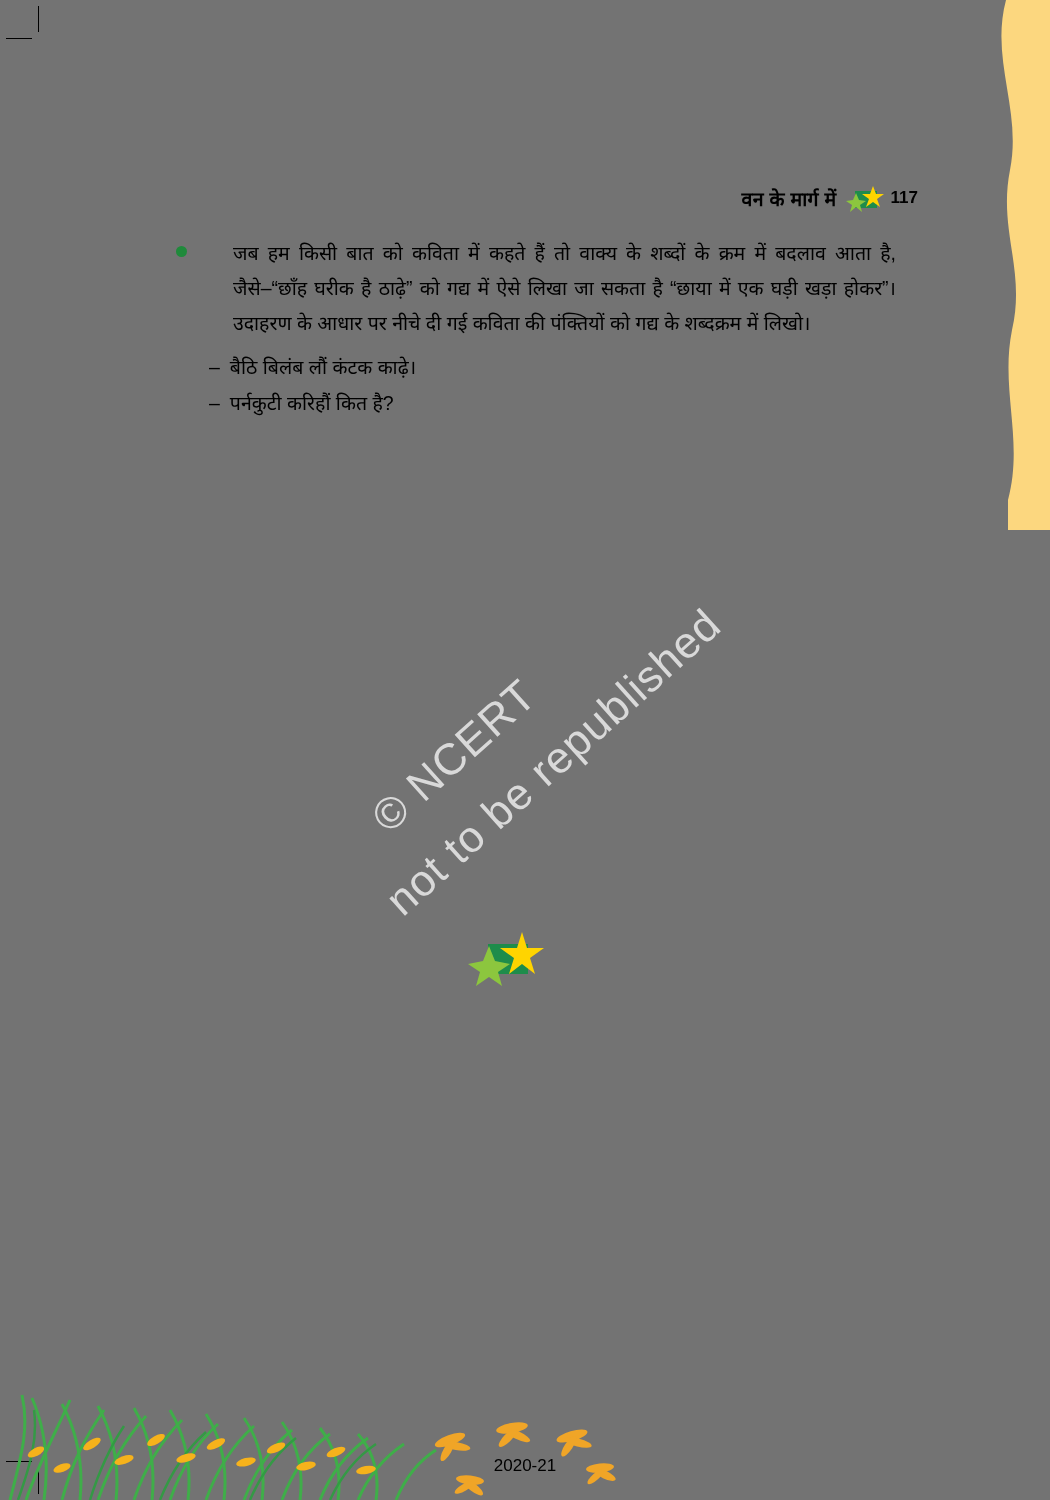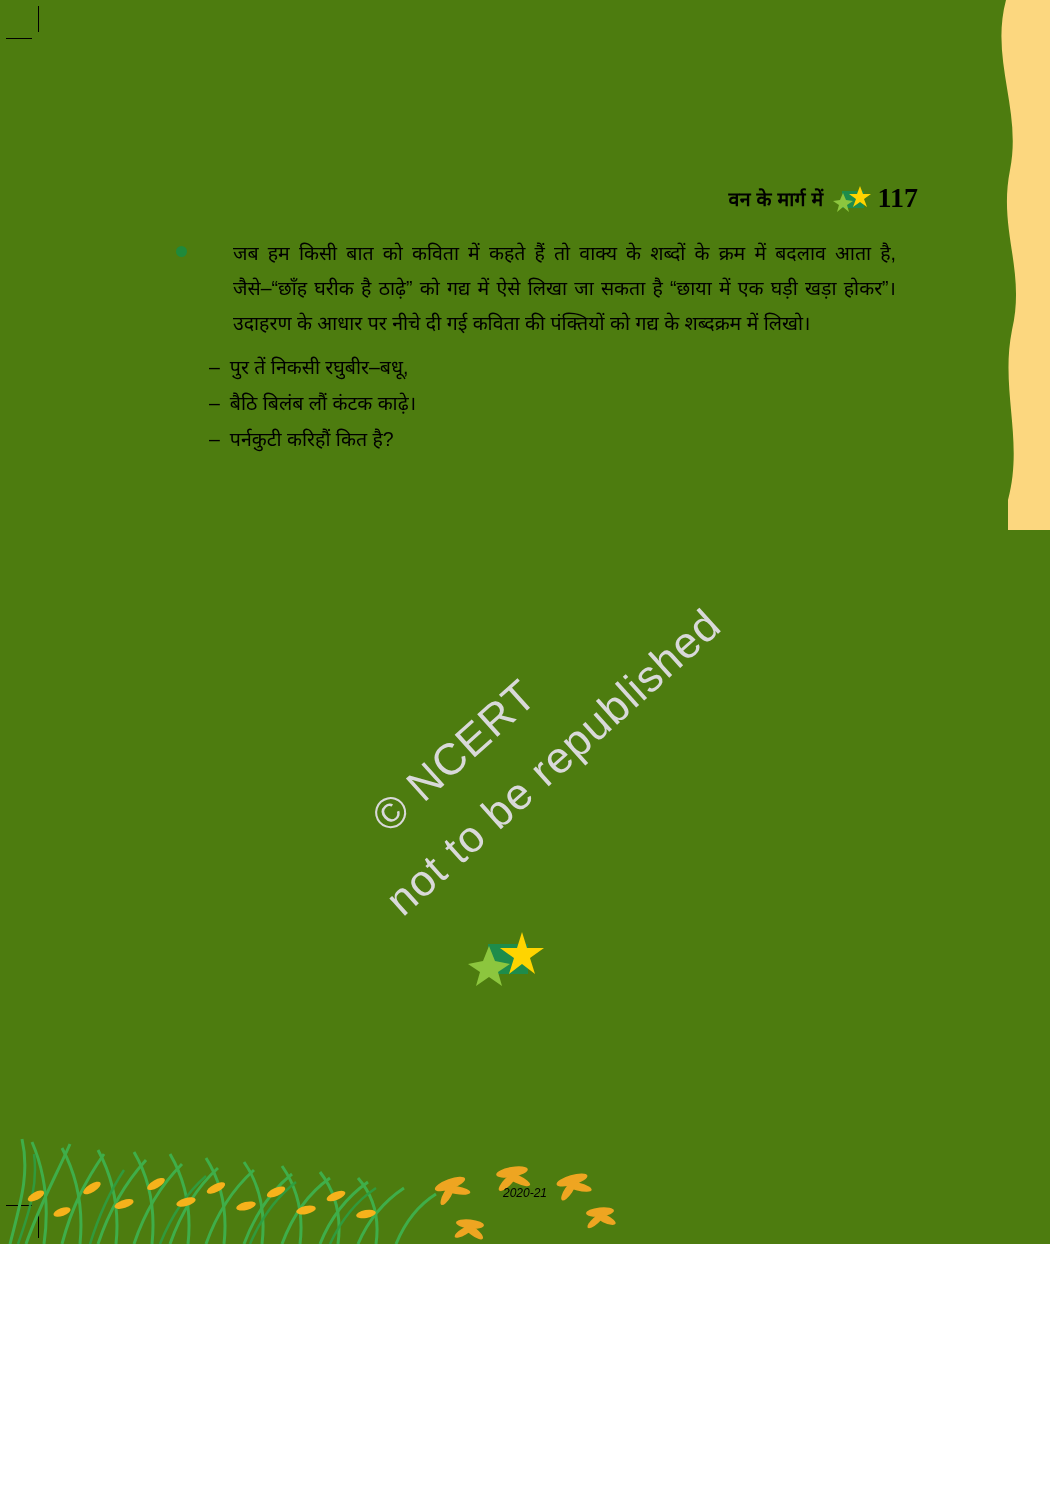--- a/index.html
+++ b/index.html
@@ -6,23 +6,23 @@
     margin: 0;
     padding: 0;
     background: #ffffff;
   }
   body {
     font-family: "Liberation Serif", serif;
   }
   .page {
     position: relative;
     width: 1050px;
-    height: 1244px;
+    height: 1500px;
     overflow: hidden;
-    background: #4d7c0f;
+    background: #737373;
   }
 
   
   .right-band {
     position: absolute;
     top: 0;
     right: 0;
     width: 70px;
     height: 530px;
     pointer-events: none;
@@ -53,23 +53,23 @@
     letter-spacing: .3px;
     white-space: nowrap;
   }
   .header-flower {
     position: relative;
     width: 46px;
     height: 32px;
     margin: 0 2px 0 6px;
   }
   .page-number {
-    font-family: Liberation Serif, serif;
+    font-family: Liberation Sans, sans-serif;
     font-weight: bold;
-    font-size: 28px;
+    font-size: 17px;
   }
 
   
   .content {
     position: absolute;
     top: 236px;
     left: 176px;
     width: 720px;
   }
   .bullet-row {
@@ -153,27 +153,26 @@
     left: 0;
     bottom: 0;
     width: 660px;
     height: 160px;
     pointer-events: none;
   }
 
   .year {
     position: absolute;
     left: 0;
-    bottom: 44px;
+    bottom: 24px;
     width: 1050px;
     text-align: center;
     font-family: "Liberation Sans", sans-serif;
-    font-size: 12px;
+    font-size: 17px;
     color: #000;
-    font-style: italic;
   }
 </style>
 </head>
 <body>
 
 <div class="page">
 
   <div class="crop v" style="left:38px; top:6px;"></div>
   <div class="crop h" style="left:6px; top:38px;"></div>
   <div class="crop v" style="right:26px; top:6px;"></div>
@@ -201,23 +200,20 @@
     <span class="page-number">117</span>
   </div>
 
   <div class="content">
     <div class="bullet-row">
       <span class="bullet-dot"></span>
       <div class="para">जब हम किसी बात को कविता में कहते हैं तो वाक्य के शब्दों के क्रम में बदलाव आता है, जैसे–“छाँह घरीक है ठाढ़े” को गद्य में ऐसे लिखा जा सकता है “छाया में एक घड़ी खड़ा होकर”। उदाहरण के आधार पर नीचे दी गई कविता की पंक्तियों को गद्य के शब्दक्रम में लिखो।</div>
     </div>
 
     <div class="lines">
-      <div class="poem-line">
-        <span class="dash">–</span><span>पुर तें निकसी रघुबीर–बधू,</span>
-      </div>
       <div class="poem-line">
         <span class="dash">–</span><span>बैठि बिलंब लौं कंटक काढ़े।</span>
       </div>
       <div class="poem-line">
         <span class="dash">–</span><span>पर्नकुटी करिहौं कित है?</span>
       </div>
     </div>
   </div>
 
   <div class="watermark">

